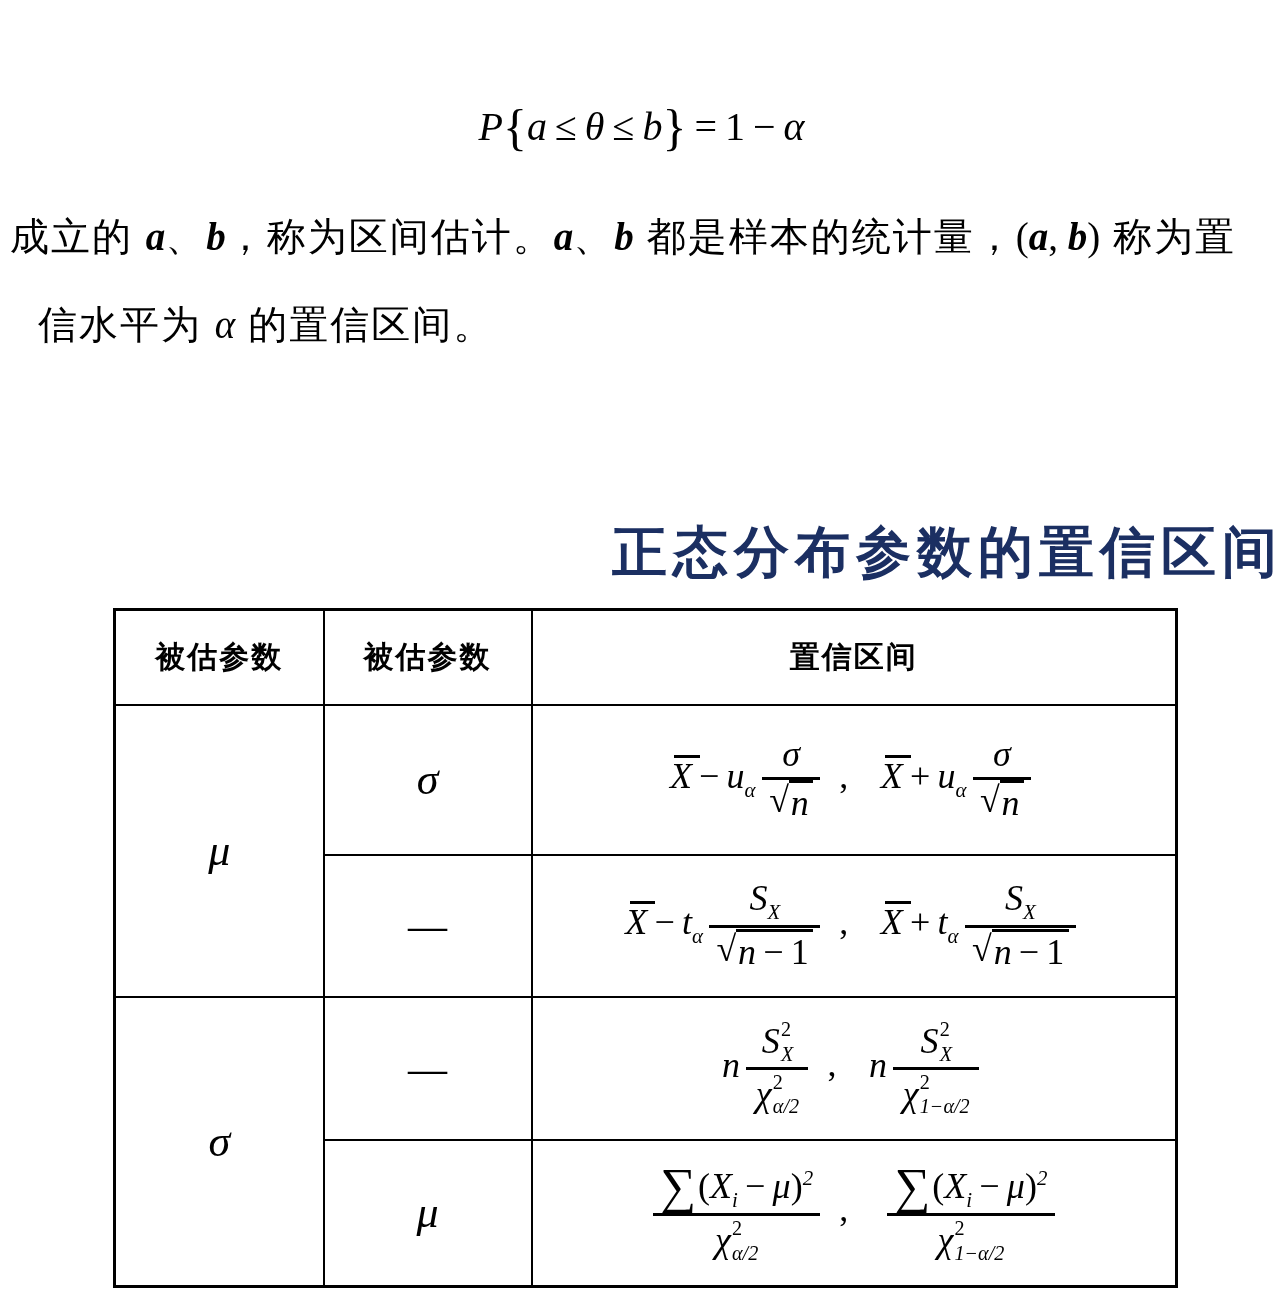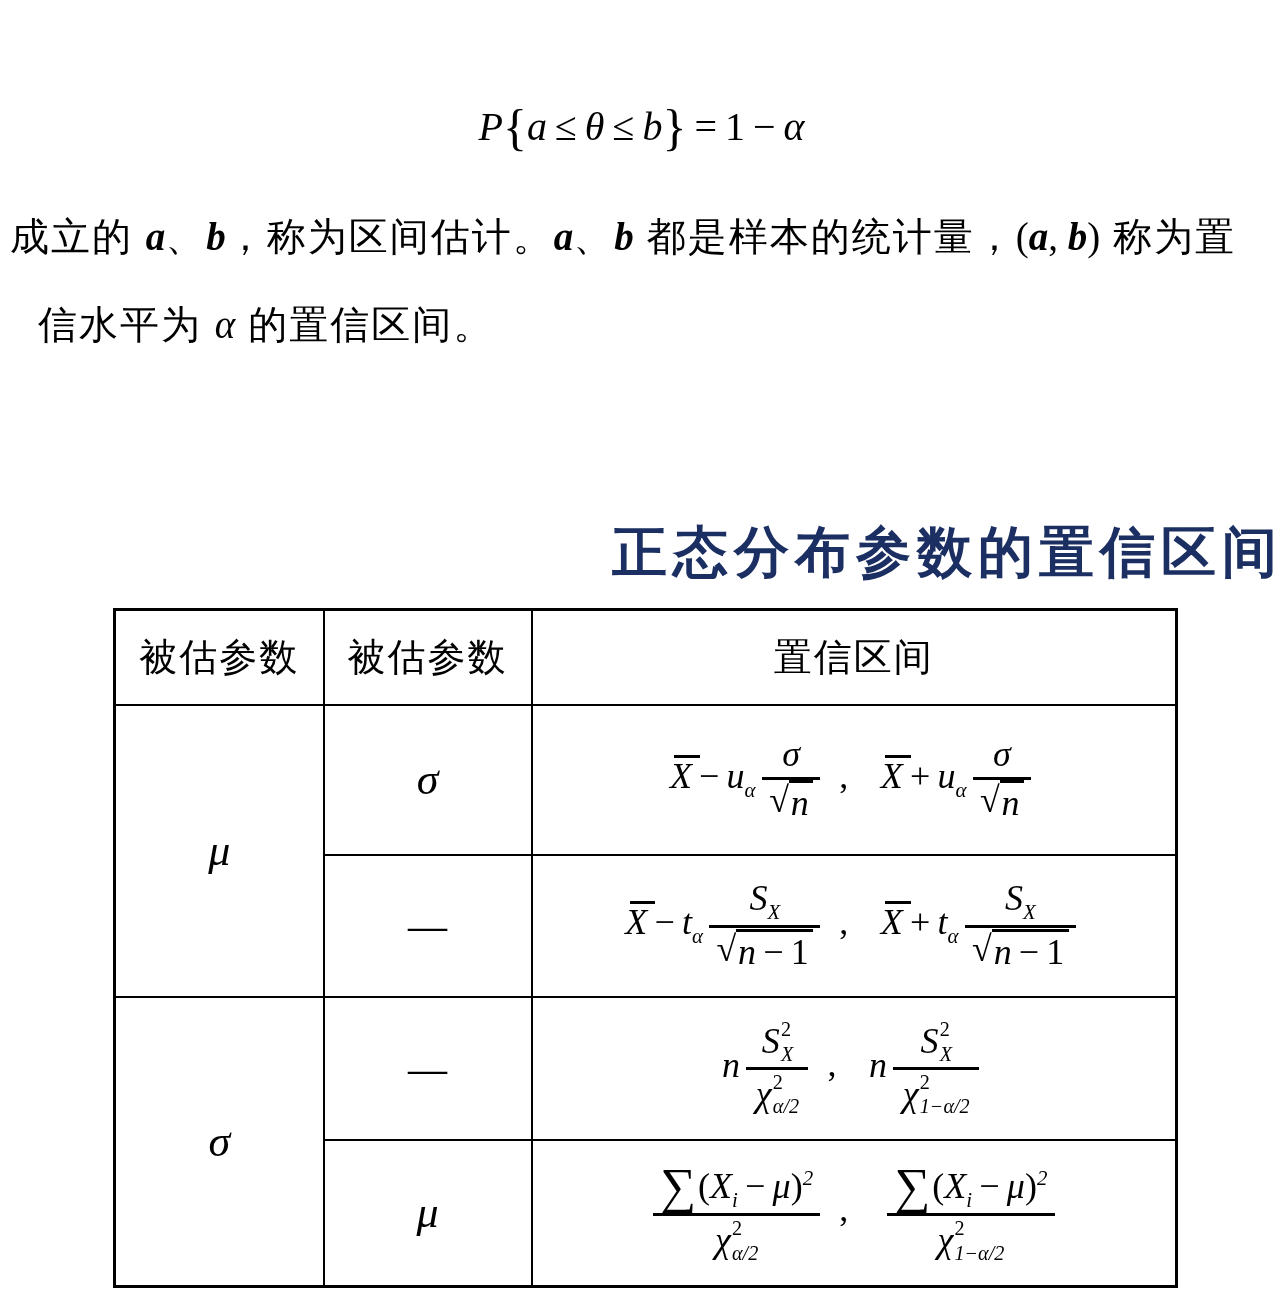--- a/index.html
+++ b/index.html
@@ -54,21 +54,21 @@
     border:2px solid #000;
     text-align:center;
     vertical-align:middle;
     padding:0;
   }
   .ci-table thead tr{height:95px;}
   .ci-table .r1{height:150px;}
   .ci-table .r2{height:142px;}
   .ci-table .r3{height:143px;}
   .ci-table .r4{height:147px;}
-  .ci-table th{font-size:38px;font-weight:normal;letter-spacing:2px;}
+  .ci-table th{font-size:30px;font-weight:bold;letter-spacing:2px;}
   .param{
     font-family:"Liberation Serif","DejaVu Serif",serif;
     font-style:italic;
     font-size:44px;
   }
   .fcell{font-size:36px;}
 
   
   .math{font-family:"Liberation Serif","DejaVu Serif",serif;color:#000;}
   .math .mi,.math .msub,.math .msup,.math .ssb,.math .sb{font-style:italic;}

